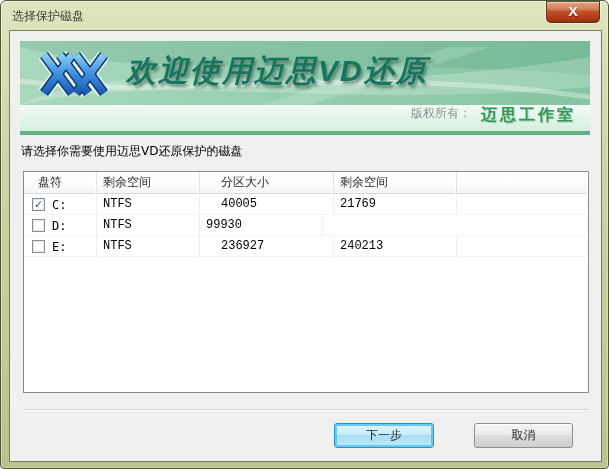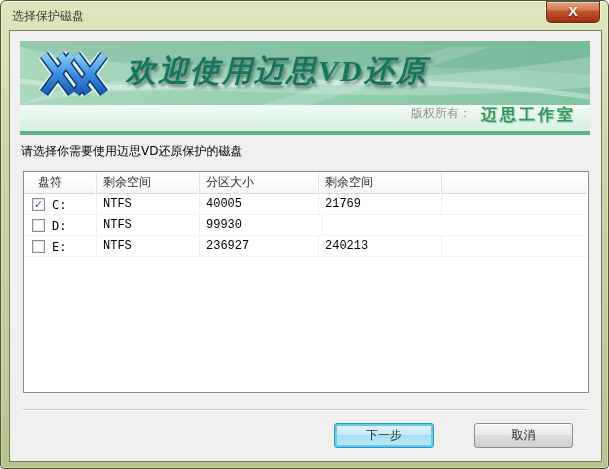--- a/index.html
+++ b/index.html
@@ -37,21 +37,21 @@
     background:#f0f0ee;border:1px solid #757c60;
   }
 
   
   .banner{position:absolute;left:10px;top:10px;width:570px;height:94px;}
   .banner-top{position:absolute;left:0;top:0;width:570px;height:64px;overflow:hidden;}
   .banner-top svg{display:block;}
   .brand-logo{position:absolute;left:12px;top:6px;}
   .banner-title{
     position:absolute;left:106px;top:10px;width:440px;
-    font-family:Liberation Serif, serif;
+    font-family:Liberation Sans, sans-serif;
     font-style:italic;font-weight:bold;font-size:30px;letter-spacing:2px;
     color:#17745f;text-shadow:2px 3px 3px rgba(55,85,75,.6);
     white-space:nowrap;
   }
   .banner-copy{
     position:absolute;left:0;top:64px;width:570px;height:26px;
     background:linear-gradient(#f1fbf5,#d5efe0);
     display:flex;justify-content:flex-end;padding-right:14px;
   }
   .copy-label{color:#8a8f8c;font-size:12px;margin-right:10px;}
@@ -70,21 +70,21 @@
     background:#fff;border:1px solid #898c95;overflow:hidden;
   }
   .thead{display:flex;height:22px;background:linear-gradient(#ffffff,#fdfdfd 40%,#f4f5f7);border-bottom:1px solid #d9dadc;}
   .hcell{height:22px;line-height:21px;padding-left:6px;color:#2b2b2b;
     border-right:1px solid #e2e3e5;box-shadow:inset -1px 0 0 #fff;overflow:hidden;white-space:nowrap;}
   .hcell.c0{padding-left:14px;}
   .tbody .row{display:flex;height:21px;border-bottom:1px solid #f4f4f4;}
   .cell{height:21px;line-height:20px;padding-left:6px;border-right:1px solid #f0f0f2;
         font-family:Liberation Mono, monospace;font-size:12px;color:#000;
         overflow:hidden;white-space:nowrap;}
-  .c0{width:73px;} .c1{width:103px;} .c2{width:119px;} .c3{width:123px;} .c4{flex:1;border-right:none;}
+  .c0{width:73px;} .c1{width:103px;} .c2{width:119px;margin-left:15px;} .c3{width:123px;} .c4{flex:1;border-right:none;}
   .cell.c0{display:flex;align-items:center;padding-left:8px;
         font-family:"DejaVu Sans Mono","Liberation Mono",monospace;}
   .checkbox{
     width:13px;height:13px;background:#fff;border:1px solid #8e8e8e;
     box-shadow:inset 0 0 0 1px #e4e8ec;margin-right:7px;flex:0 0 auto;
     font-size:11px;line-height:11px;text-align:center;color:#34549c;font-weight:bold;
     font-family:"DejaVu Sans",sans-serif;
   }
 
   

